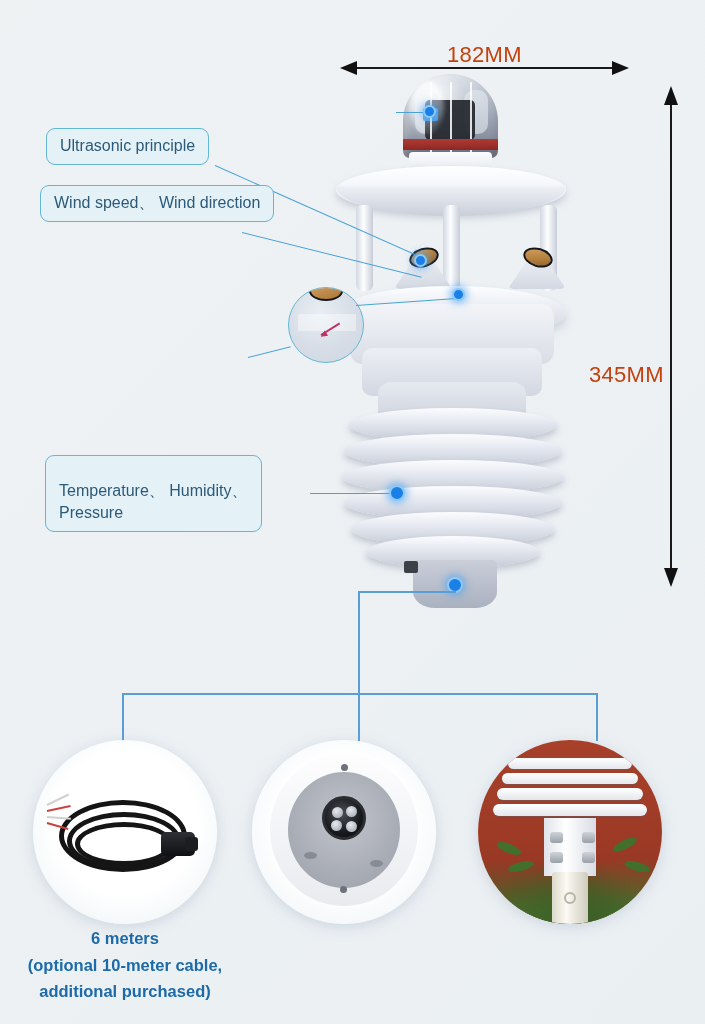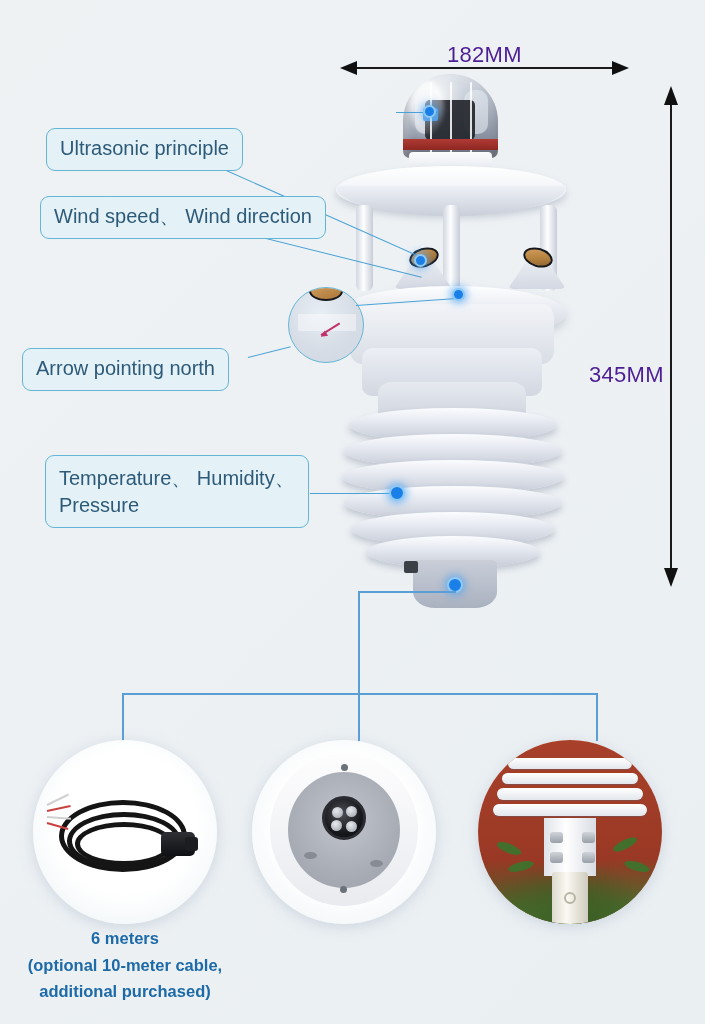--- a/index.html
+++ b/index.html
@@ -11,50 +11,50 @@
   }
   .stage{position:absolute;inset:0;}
 
   
   .callout{
     position:absolute;
     background:#e4f2f8;
     border:1.6px solid #63b6d6;
     border-radius:9px;
     color:#2d5a78;
-    font-size:20px;
+    font-size:16px;
     line-height:1.28;
     padding:7px 13px 8px 13px;
     white-space:pre;
     box-sizing:border-box;
   }
   #cal-rain{left:235px;top:86px;font-size:20px;}
   #cal-ultra{left:46px;top:128px;}
-  #cal-wind{left:40px;top:196px;text-align:center;}
+  #cal-wind{left:40px;top:185px;text-align:center;}
   #cal-arrow{left:22px;top:348px;}
-  #cal-thp{left:45px;top:455px;line-height:1.35;padding-top:9px;}
+  #cal-thp{left:45px;top:455px;line-height:1.35;padding-top:24px;}
 
   
   .leader{position:absolute;background:#4aa3d6;height:1.3px;transform-origin:0 50%;}
   .dot{
     position:absolute;width:16px;height:16px;border-radius:50%;
     background:#1b7fe8;border:2.5px solid #8fc9f5;box-sizing:border-box;
     box-shadow:0 0 7px 3px rgba(70,160,245,.55);
   }
   .dot.small{width:13px;height:13px;}
 
   
   .dimline-h{position:absolute;height:2px;background:#1a1a1a;}
   .dimline-v{position:absolute;width:1.6px;background:#1a1a1a;}
   .arrowhead{position:absolute;width:0;height:0;}
   .ah-left{border-top:7px solid transparent;border-bottom:7px solid transparent;border-right:17px solid #111;}
   .ah-right{border-top:7px solid transparent;border-bottom:7px solid transparent;border-left:17px solid #111;}
   .ah-up{border-left:7px solid transparent;border-right:7px solid transparent;border-bottom:19px solid #111;}
   .ah-down{border-left:7px solid transparent;border-right:7px solid transparent;border-top:19px solid #111;}
-  .dimtext{position:absolute;color:#4c1d95;font-size:22px;letter-spacing:.3px;}
+  .dimtext{position:absolute;color:#c2410c;font-size:22px;letter-spacing:.3px;}
 
   
   .dev{position:absolute;}
   .ellipse{border-radius:50%;}
 
   
   #dome{
     left:403px;top:74px;width:95px;height:84px;
     border-radius:48px 48px 7px 7px;
     background:
@@ -284,21 +284,20 @@
 
   <div class="leader" style="left:248px;top:357px;width:44px;transform:rotate(-14deg);"></div>
   <div class="leader" style="left:356px;top:305px;width:108px;transform:rotate(-4deg);"></div>
   <div class="dot small" style="left:452px;top:288px;"></div>
 
   <div class="leader" style="left:310px;top:493px;width:86px;"></div>
   <div class="dot" style="left:389px;top:485px;"></div>
 
   <div class="callout" id="cal-ultra">Ultrasonic principle</div>
   <div class="callout" id="cal-wind">Wind speed、 Wind direction</div>
-  <div class="callout" id="cal-arrow">Arrow pointing north</div>
   <div class="callout" id="cal-thp">Temperature、 Humidity、
 Pressure</div>
 
   <div class="dot" style="left:447px;top:577px;"></div>
   <div class="brk" style="left:358px;top:591px;width:98px;height:1.6px;"></div>
   <div class="brk" style="left:358px;top:591px;width:1.6px;height:103px;"></div>
   <div class="brk" style="left:122px;top:693px;width:476px;height:1.6px;"></div>
   <div class="brk" style="left:122px;top:693px;width:1.6px;height:48px;"></div>
   <div class="brk" style="left:358px;top:693px;width:1.6px;height:48px;"></div>
   <div class="brk" style="left:596px;top:693px;width:1.6px;height:48px;"></div>

